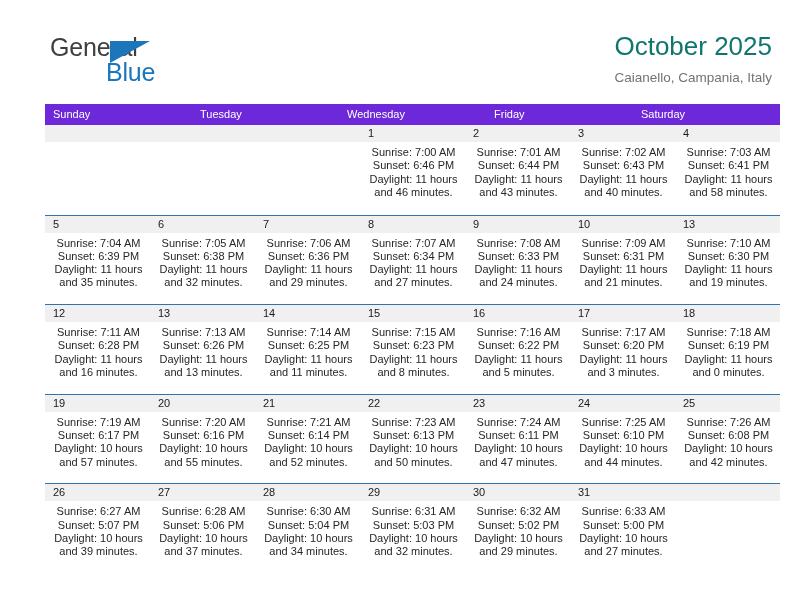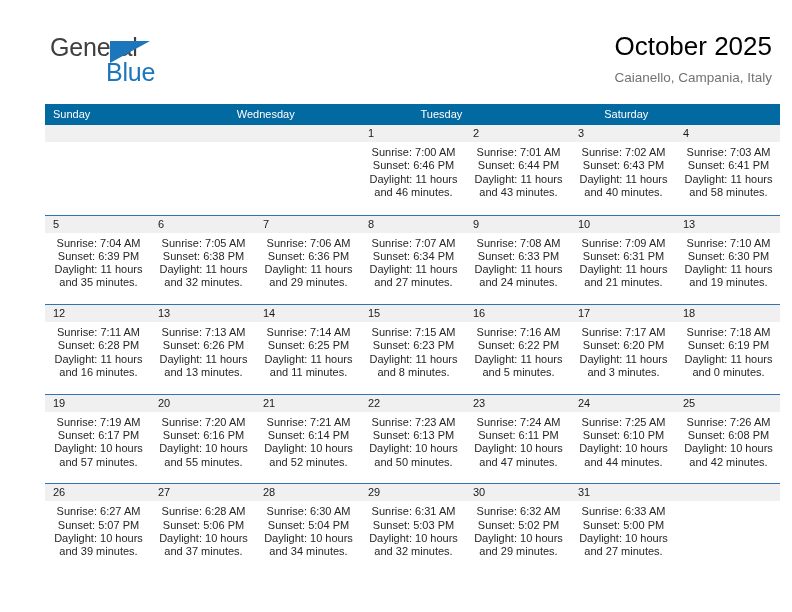--- a/index.html
+++ b/index.html
@@ -67,21 +67,21 @@
 
   .title-wrap {
     position: absolute;
     right: 36px;
     top: 30px;
     text-align: right;
   }
   .cal-title {
     font-size: 26px;
     font-weight: normal;
-    color: #000000;
+    color: #0f766e;
     line-height: 32px;
     white-space: nowrap;
     font-family: "Liberation Sans", sans-serif;
   }
   .cal-subtitle {
     font-size: 13.5px;
     color: #737373;
     line-height: 20px;
     margin-top: 6px;
     white-space: nowrap;
@@ -90,21 +90,21 @@
 
   
   .cal {
     position: absolute;
     left: 29px;
     top: 104px;
     width: 735px;
   }
   .dow-row {
     display: flex;
-    background: #0369a1;
+    background: #6d28d9;
     height: 21px;
   }
   .dow {
     flex: 1 1 0;
     color: #ffffff;
     font-size: 11px;
     line-height: 21px;
     padding-left: 8px;
     box-sizing: border-box;
     white-space: nowrap;
@@ -169,22 +169,23 @@
       <div class="cal-title">October 2025</div>
       <div class="cal-subtitle">Caianello, Campania, Italy</div>
     </div>
 
   </div>
 
   <div class="cal">
 
     <div class="dow-row">
       <div class="dow">Sunday</div>
+      <div class="dow">Tuesday</div>
       <div class="dow">Wednesday</div>
-      <div class="dow">Tuesday</div>
+      <div class="dow">Friday</div>
       <div class="dow">Saturday</div>
     </div>
 
     <div id="weeks-container">
         <div class="week">
           <div class="cell empty">
             <div class="datenum"></div>
           </div>
           <div class="cell empty">
             <div class="datenum"></div>

